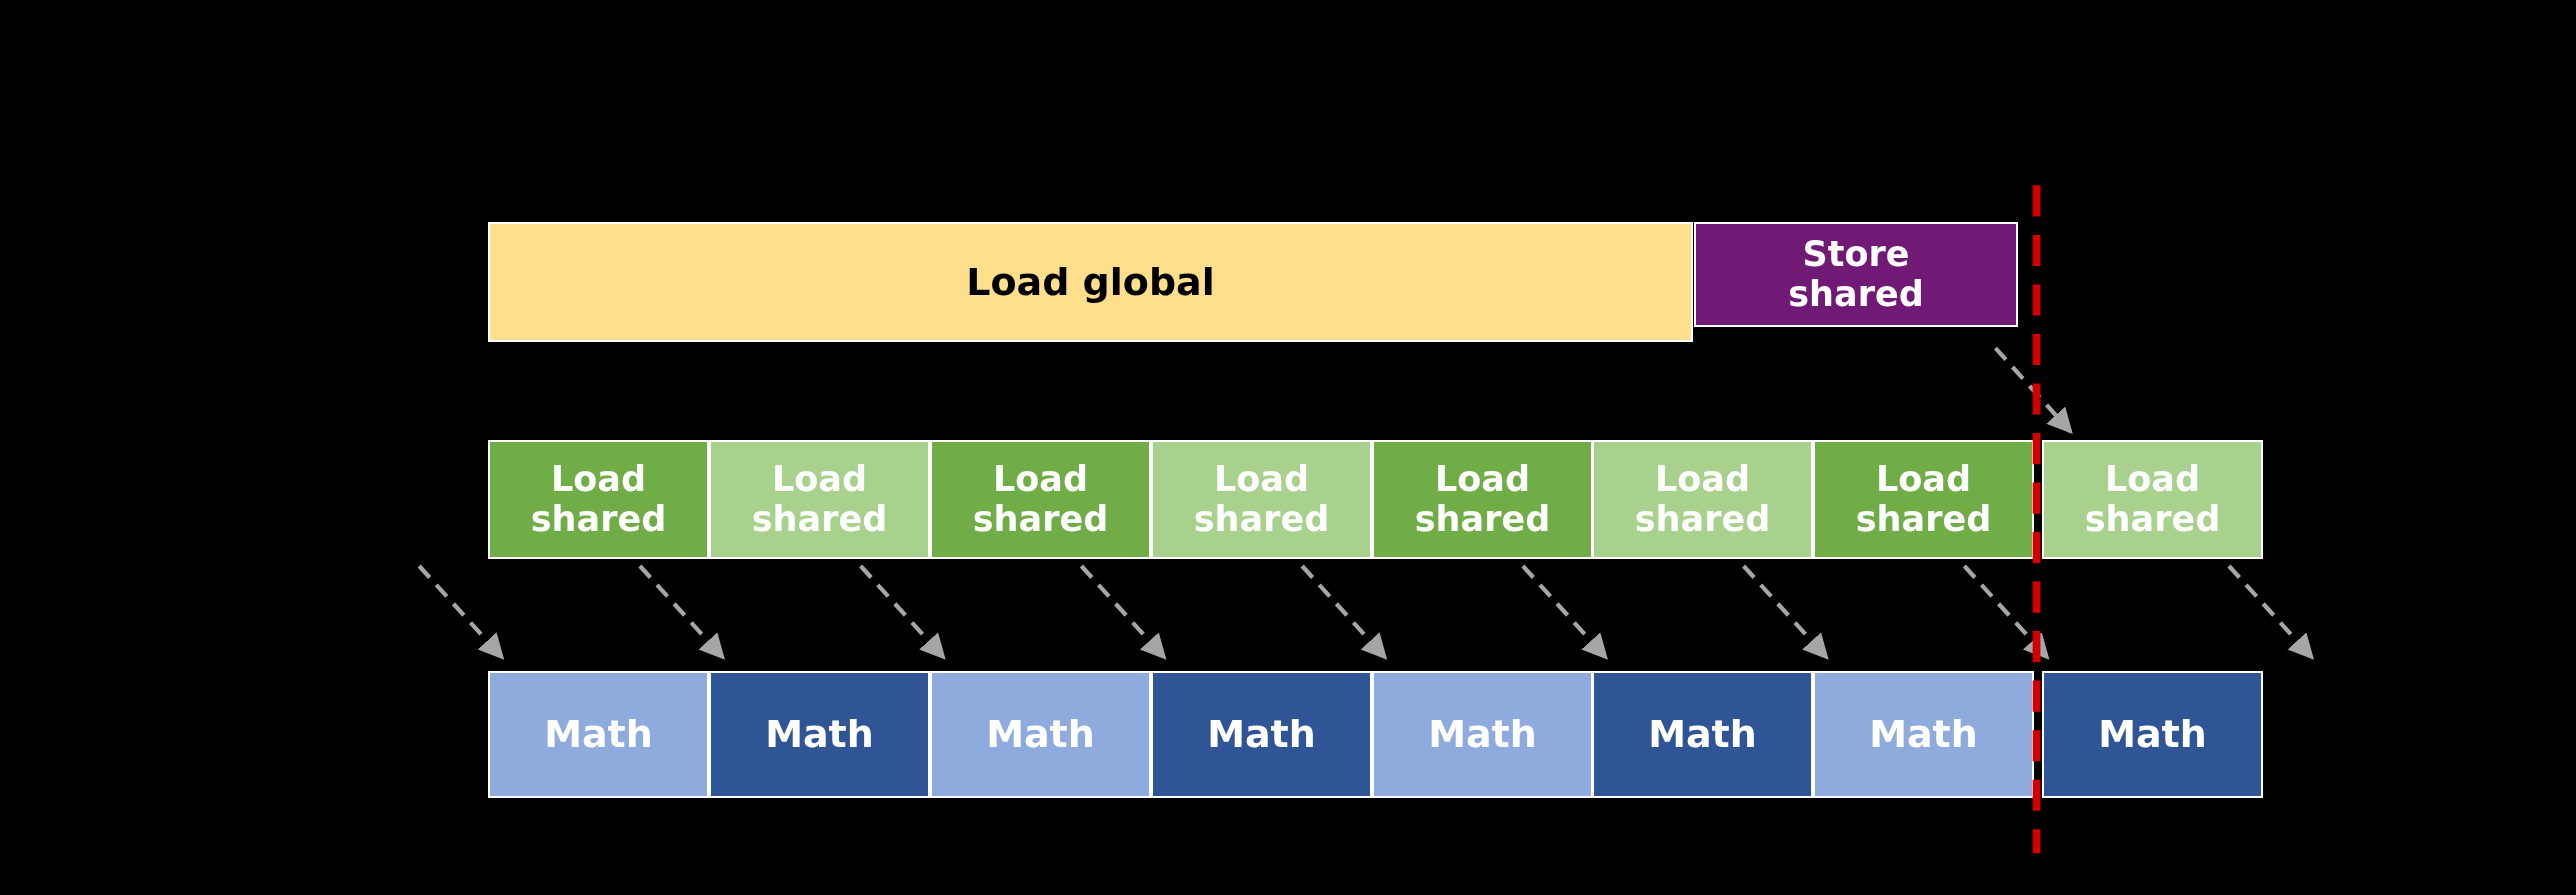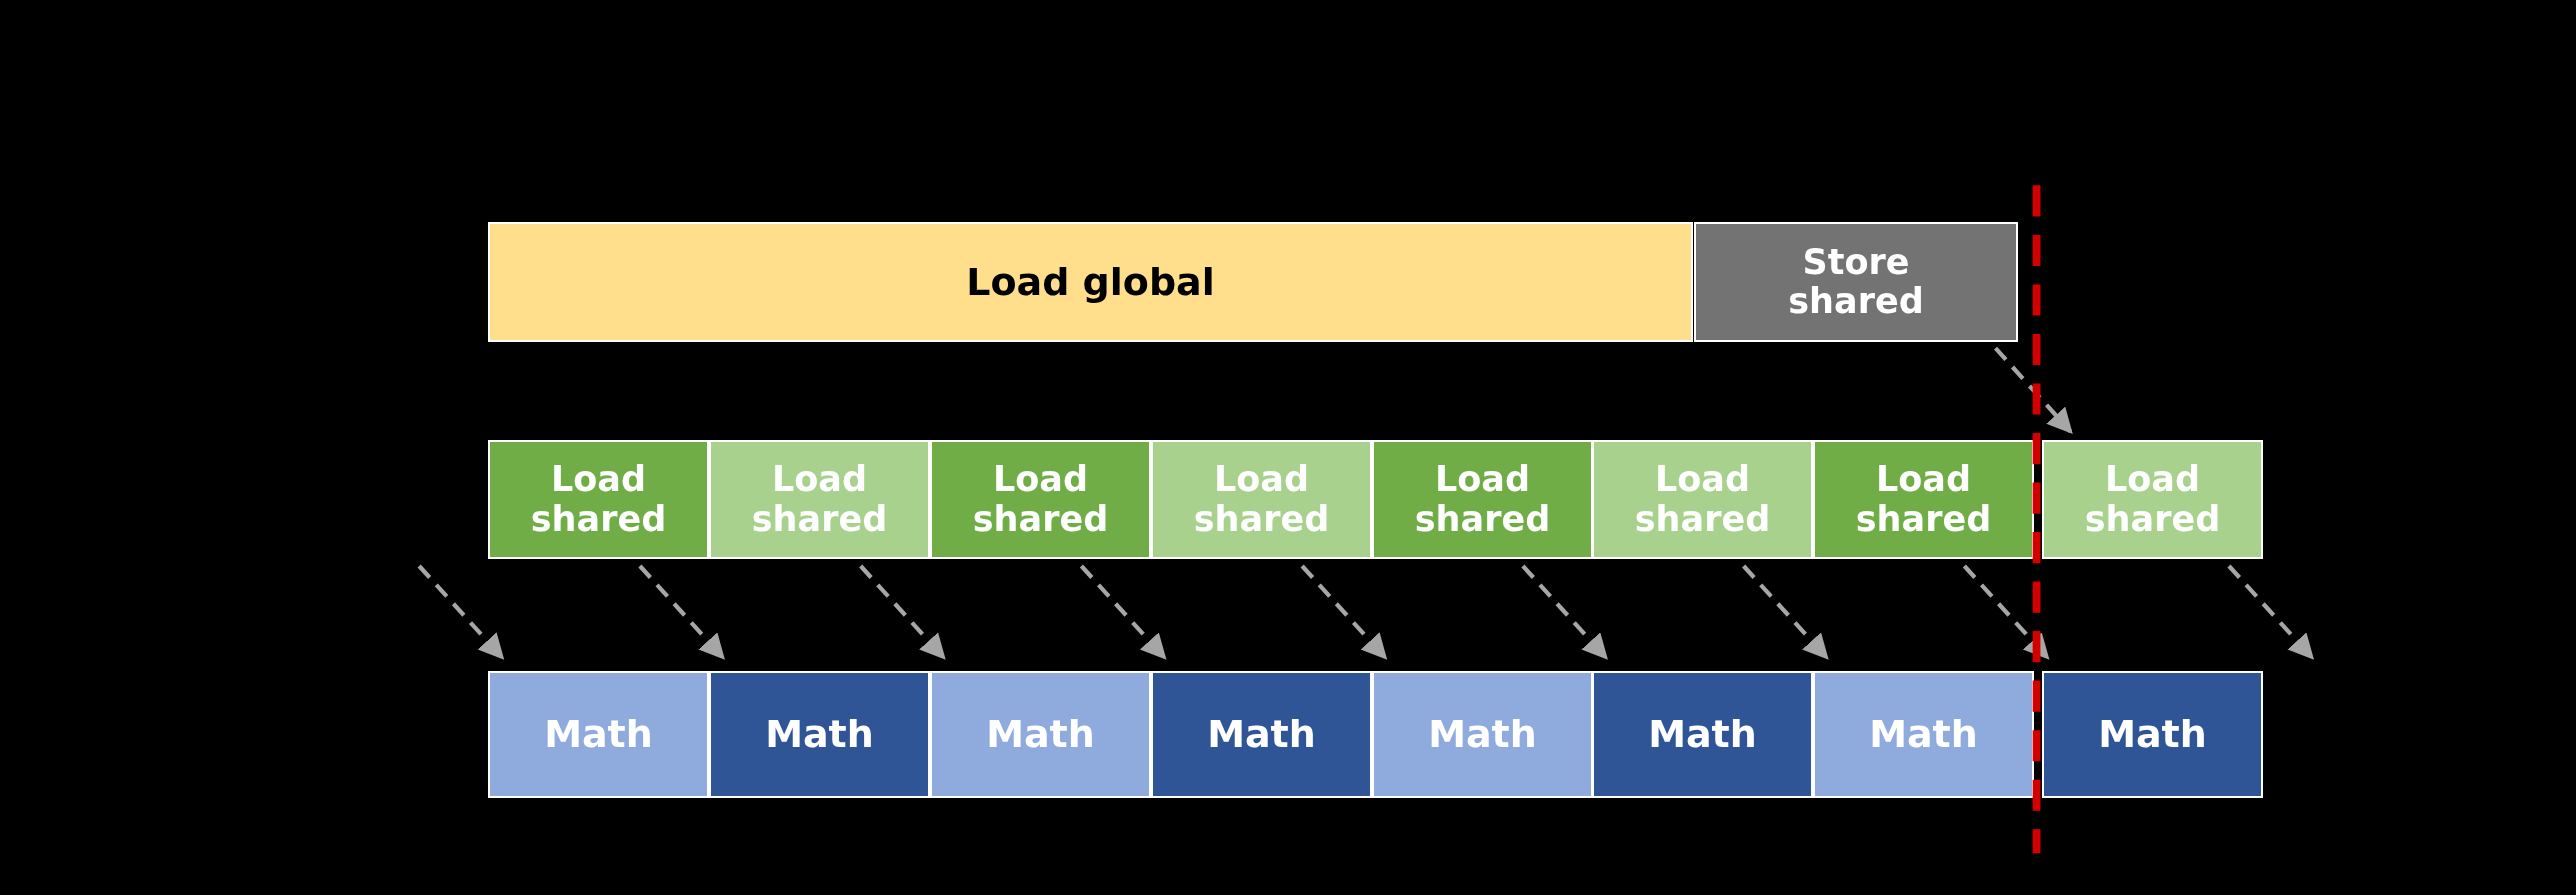--- a/index.html
+++ b/index.html
@@ -41,21 +41,21 @@
 </style>
 </head>
 <body>
 
 <div id="canvas" style="background-color: rgb(0, 0, 0);">
 
   <div class="box single-line" style="left: 488px; top: 222px; width: 1205px; height: 120px; color: rgb(0, 0, 0); background-color: rgb(255, 223, 140);">
     <span class="l">Load global</span>
   </div>
 
-  <div class="box two-line" style="left: 1694px; top: 222px; width: 324px; height: 120px; background-color: #737373;">
+  <div class="box two-line" style="left: 1694px; top: 222px; width: 324px; height: 105px; background-color: #701a75;">
     <span class="l">Store</span>
     <span class="l">shared</span>
   </div>
 
   <div class="box two-line" style="left: 488px; top: 440px; width: 221px; height: 119px; background-color: rgb(112, 173, 71);">
     <span class="l">Load</span>
     <span class="l">shared</span>
   </div>
   <div class="box two-line" style="left: 709px; top: 440px; width: 221px; height: 119px; background-color: rgb(169, 209, 142);">
     <span class="l">Load</span>

